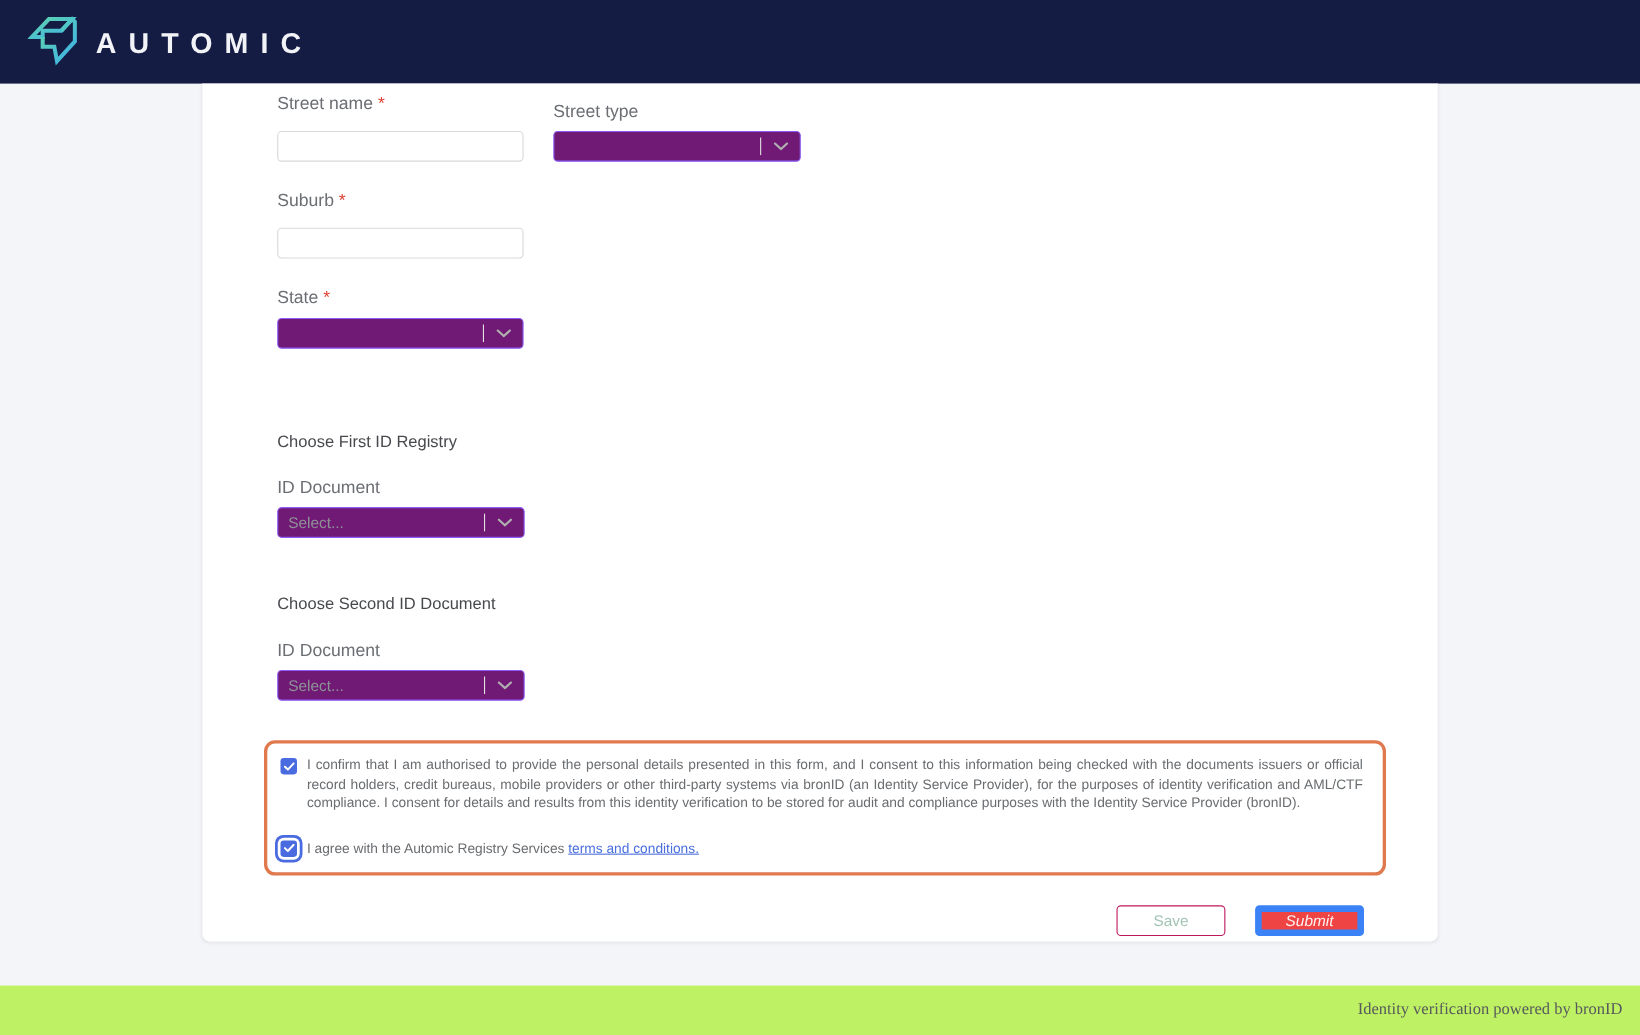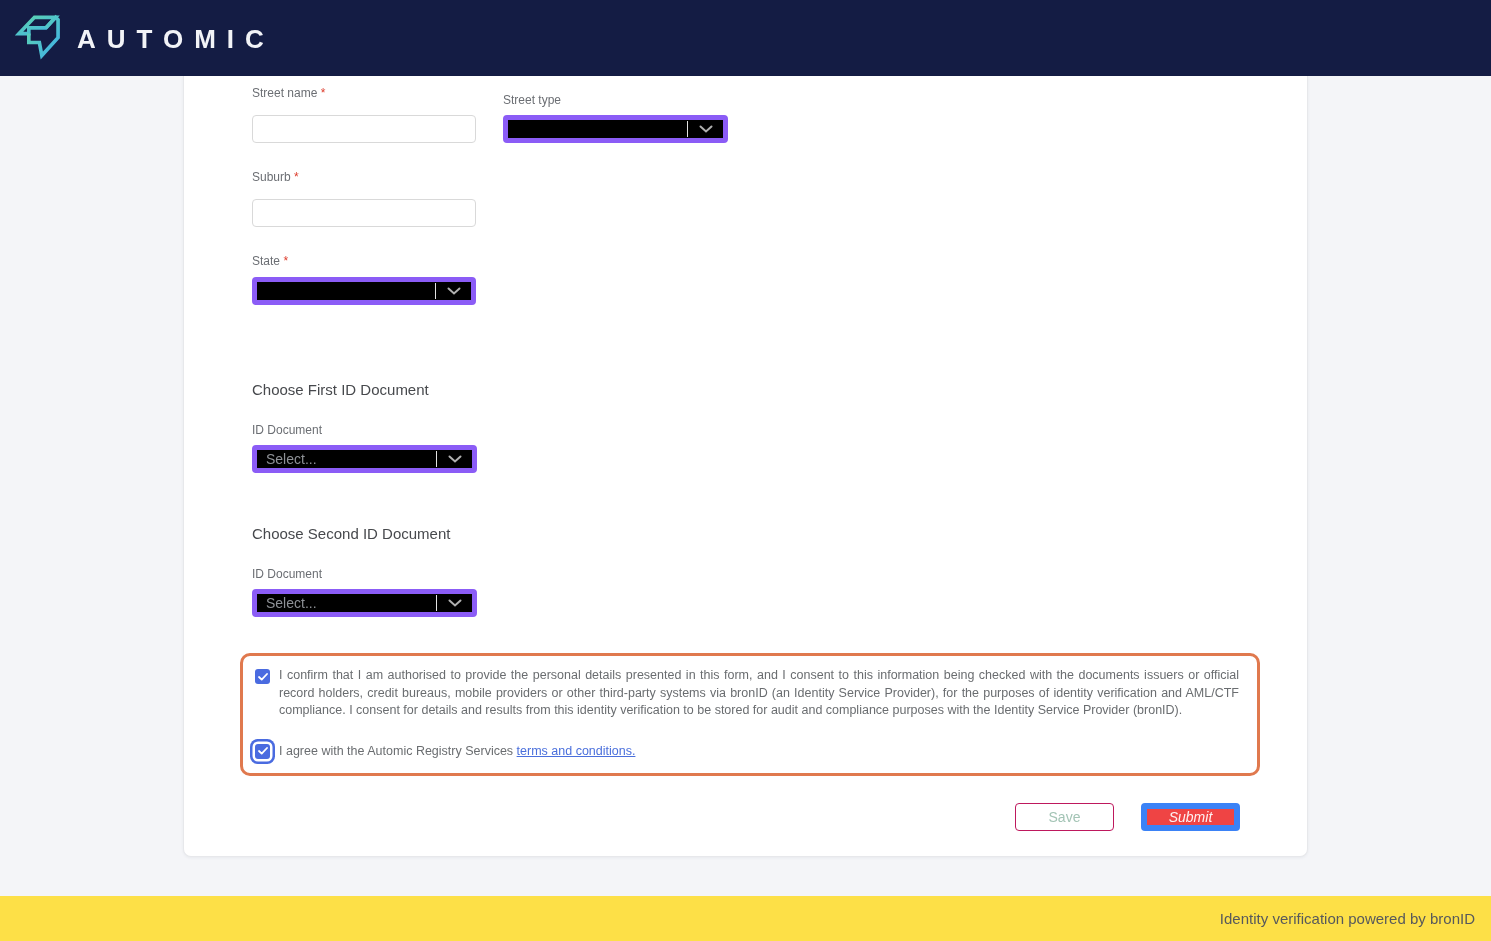--- a/index.html
+++ b/index.html
@@ -10,21 +10,21 @@
     color: #6b6e73;
     overflow: hidden;
   }
 
   
   .app-header {
     height: 76px;
     background: #141c44;
     display: flex;
     align-items: center;
-    padding-left: 15px;
+    padding-left: 25px;
   }
   .logo-wrap { display: flex; align-items: center; gap: 8px; }
   .brand-word {
     color: #f2f3f7;
     font-size: 26px;
     font-weight: 700;
     letter-spacing: 11px;
     margin-left: 2px;
     margin-top: 2px;
   }
@@ -42,21 +42,21 @@
     height: 781px;
     padding: 10px 0 0 68px;
     position: relative;
   }
 
   .field-row { display: flex; gap: 27px; margin-bottom: 27px; }
   .field-col { width: 225px; }
   .field-col:first-child { width: 224px; }
   .field-label {
     display: block;
-    font-size: 12px;
+    font-size: 16px;
     color: #6b6e73;
     margin-bottom: 15px;
   }
   .label-low { padding-top: 7px; margin-bottom: 8px; }
   .req { color: #dd3c2c; }
 
   .text-input {
     width: 100%;
     height: 28px;
     border: 1px solid #d9d9d9;
@@ -64,23 +64,23 @@
     background: #fff;
     font-size: 14px;
     color: #3b3e42;
     padding: 0 8px;
     outline: none;
   }
 
   .select-control {
     width: 100%;
     height: 28px;
-    border: 5px solid #8b5cf6;
+    border: 1px solid #8b5cf6;
     border-radius: 4px;
-    background: #000000;
+    background: #701a75;
     display: flex;
     align-items: center;
     cursor: pointer;
   }
   .select-value {
     flex: 1;
     font-size: 14px;
     color: #8e9196;
     padding-left: 9px;
     white-space: nowrap;
@@ -180,25 +180,26 @@
   .btn-submit {
     background: #ef4444;
     border: 6px solid #3b82f6;
     color: rgba(255,255,255,0.92);
     font-style: italic;
   }
 
   
   .app-footer {
     height: 45px;
-    background: #fde047;
+    background: #bef264;
     display: flex;
     align-items: center;
     justify-content: flex-end;
     padding-right: 16px;
+    font-family: Liberation Serif, serif;
   }
   .footer-text { font-size: 15px; color: #57595c; }
 </style>
 </head>
 <body>
 
 <header class="app-header">
   <div class="logo-wrap">
     <span>
       <svg width="52" height="52" viewBox="0 0 64 64" fill="none">
@@ -255,21 +256,21 @@
             <svg width="14" height="8" viewBox="0 0 14 8">
                 <path d="M1.5 1.5 L7 6.5 L12.5 1.5" stroke="#b0b0b0" stroke-width="2" fill="none" stroke-linecap="round"></path>
               </svg>
           </div>
         </div>
       </div>
     </div>
 
     <div class="gap-76"></div>
 
-    <div class="section-heading">Choose First ID Document</div>
+    <div class="section-heading">Choose First ID Registry</div>
     <div class="field-col">
       <label class="field-label id-label">ID Document</label>
       <div class="select-control">
         <div class="select-value">Select...</div>
         <div class="select-separator"></div>
         <div class="select-chevron-box">
           <svg width="14" height="8" viewBox="0 0 14 8">
               <path d="M1.5 1.5 L7 6.5 L12.5 1.5" stroke="#b0b0b0" stroke-width="2" fill="none" stroke-linecap="round"></path>
             </svg>
         </div>

